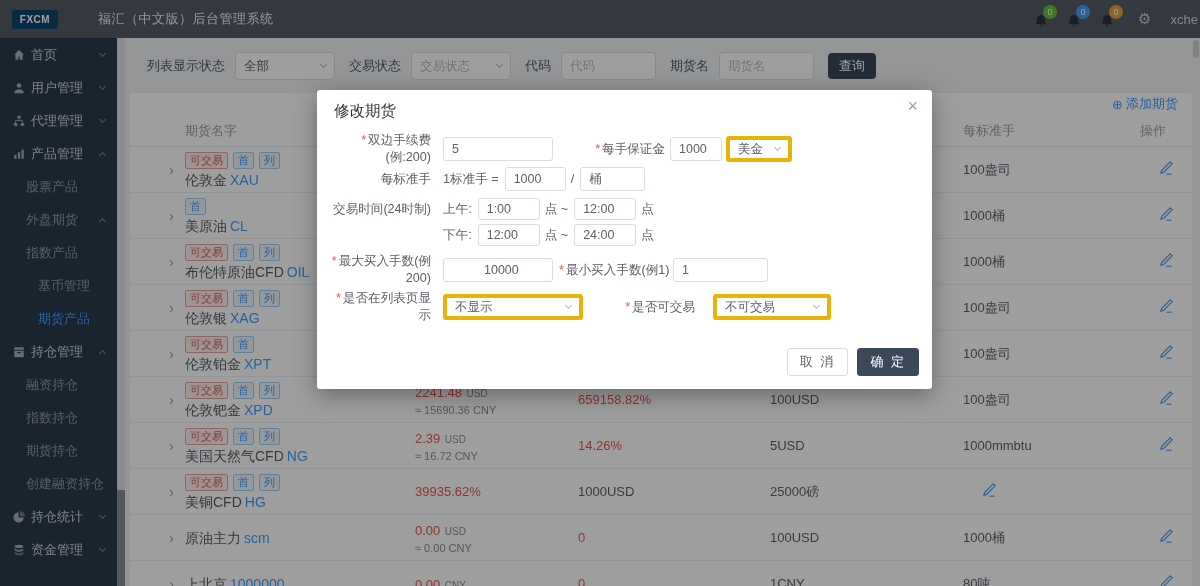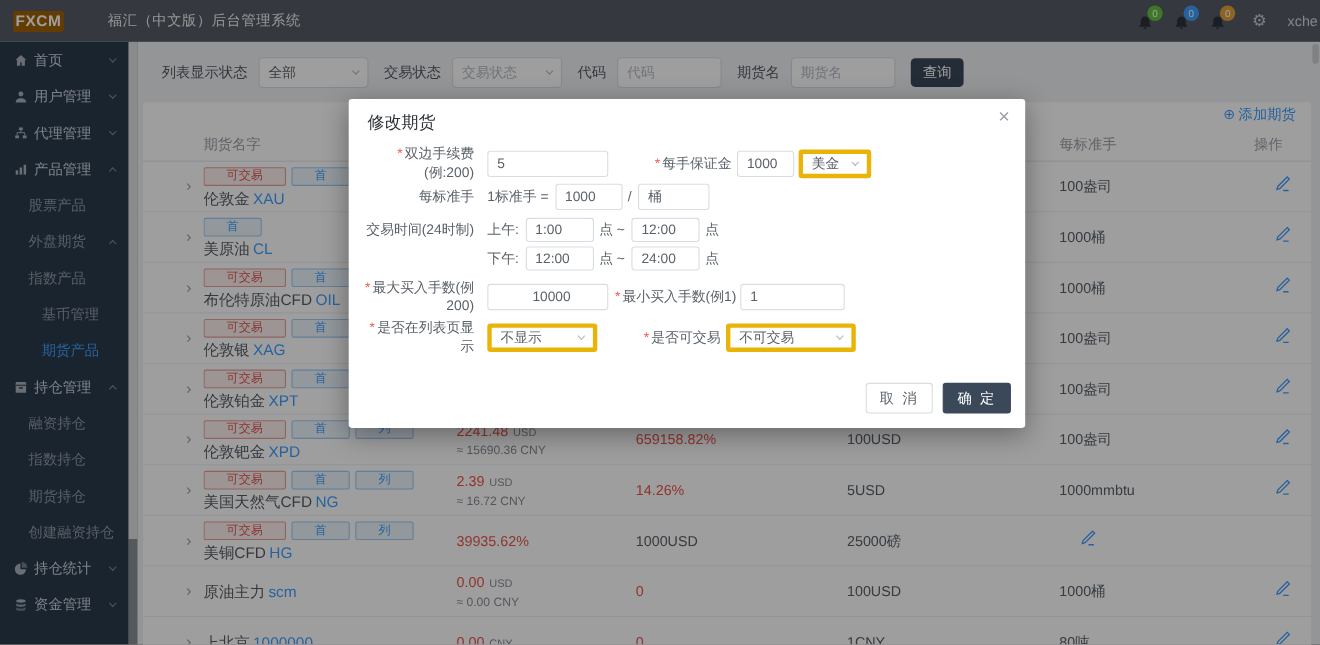--- a/index.html
+++ b/index.html
@@ -1,22 +1,22 @@
 <!DOCTYPE html>
 <html><head>
 <meta charset="utf-8">
 <style>
   html,body{margin:0;padding:0;background:#222;}
   *{box-sizing:border-box;font-family:"Liberation Sans","DejaVu Sans",sans-serif;}
   .page{position:relative;width:1200px;height:586px;overflow:hidden;background:#eef0f3;}
 
   
   .topbar{position:absolute;left:0;top:0;width:1200px;height:38px;background:#565d66;display:flex;align-items:center;z-index:5;}
-  .logo{margin-left:12px;width:46px;height:19px;background:#a16207;border-radius:2px;color:#fff;
-        font-size:14px;font-weight:bold;display:flex;align-items:center;justify-content:center;letter-spacing:.5px;}
+  .logo{margin-left:12px;width:46px;height:19px;background:#0c4a6e;border-radius:2px;color:#fff;
+        font-size:10px;font-weight:bold;display:flex;align-items:center;justify-content:center;letter-spacing:.5px;}
   .apptitle{margin-left:40px;color:#eef0f3;font-size:13px;letter-spacing:.5px;}
   .top-right{position:absolute;right:0;top:0;height:38px;display:flex;align-items:center;gap:11px;padding-right:2px;}
   .bell{position:relative;width:22px;height:22px;display:inline-block;}
   .bell svg{position:absolute;left:0;bottom:1px;width:16px;height:16px;}
   .bell .badge{position:absolute;right:-2px;top:-3px;min-width:14px;height:14px;border-radius:8px;color:#fff;
         font-size:9px;font-style:normal;display:flex;align-items:center;justify-content:center;padding:0 3px;}
   .gear{color:#c6cbd1;font-size:15px;margin-left:6px;}
   .username{color:#d6d9dd;font-size:13px;margin-left:8px;white-space:nowrap;}
 
   
@@ -53,21 +53,21 @@
   .card-top{height:22px;display:flex;justify-content:flex-end;align-items:center;padding:0 14px;}
   .add-link{color:#409eff;font-size:13px;cursor:pointer;display:flex;align-items:center;gap:3px;text-decoration:none;}
   .add-link .plus{font-size:13px;}
   .thead,.trow{display:grid;grid-template-columns:55px 230px 163px 192px 193px 177px 52px;align-items:center;}
   .thead{height:32px;border-bottom:1px solid #e4e7ec;color:#9aa1a9;font-size:13px;}
   .trow{height:46px;border-bottom:1px solid #eceff4;}
   .td{overflow:hidden;}
   .c-exp{text-align:right;padding-right:11px;}
   .expand{color:#9aa1a9;font-size:15px;cursor:pointer;display:inline-block;line-height:1;}
   .tags{line-height:17px;margin-bottom:2px;}
-  .tag{display:inline-block;height:17px;line-height:15px;padding:0 20px;font-size:11px;border-radius:2px;border:1px solid;margin-right:5px;}
+  .tag{display:inline-block;height:17px;line-height:15px;padding:0 4px;font-size:11px;border-radius:2px;border:1px solid;margin-right:5px;}
   .tag.red{color:#e0564e;border-color:#e89f9b;background:#fdf0ef;}
   .tag.blue{color:#3f9eff;border-color:#9ecdf9;background:#edf5fe;}
   .nm{font-size:14px;color:#565d64;line-height:18px;}
   .nm-c{color:#409eff;margin-left:3px;}
   .pr{color:#e8544c;font-size:13px;}
   .pu{color:#868d96;font-size:10px;}
   .cny{color:#868d96;font-size:11px;margin-top:3px;}
   .c-pct{color:#e8544c;font-size:13px;}
   .c-margin,.c-lot{color:#5a6169;font-size:13px;}
   .pencil{cursor:pointer;display:inline-block;width:16px;height:16px;margin-left:18px;}
@@ -489,26 +489,26 @@
 
     <div class="mrow" style="top:160px;height:40px;">
       <div class="m-label req">最大买入手数(例200)</div>
       <input class="m-input" style="width: 110px; padding-left: 40px;" value="10000">
       <div class="m-label2 req">最小买入手数(例1)</div>
       <input class="m-input" style="width: 95px; margin-left: 8px;" value="1">
     </div>
 
     <div class="mrow" style="top:204px;">
       <div class="m-label req">是否在列表页显示</div>
-      <div class="m-sel" style="width:100px;">
+      <div class="m-sel" style="width:140px;">
         <span>不显示</span>
         <span class="sel-chev"></span>
       </div>
       <div class="m-label2 req">是否可交易</div>
-      <div class="m-sel" style="width:118px;margin-left:5px;">
+      <div class="m-sel" style="width:118px;margin-left:18px;">
         <span>不可交易</span>
         <span class="sel-chev"></span>
       </div>
     </div>
 
     <div class="mbtns">
       <button class="btn btn-cancel">取 消</button>
       <button class="btn btn-confirm">确 定</button>
     </div>
   </div>

